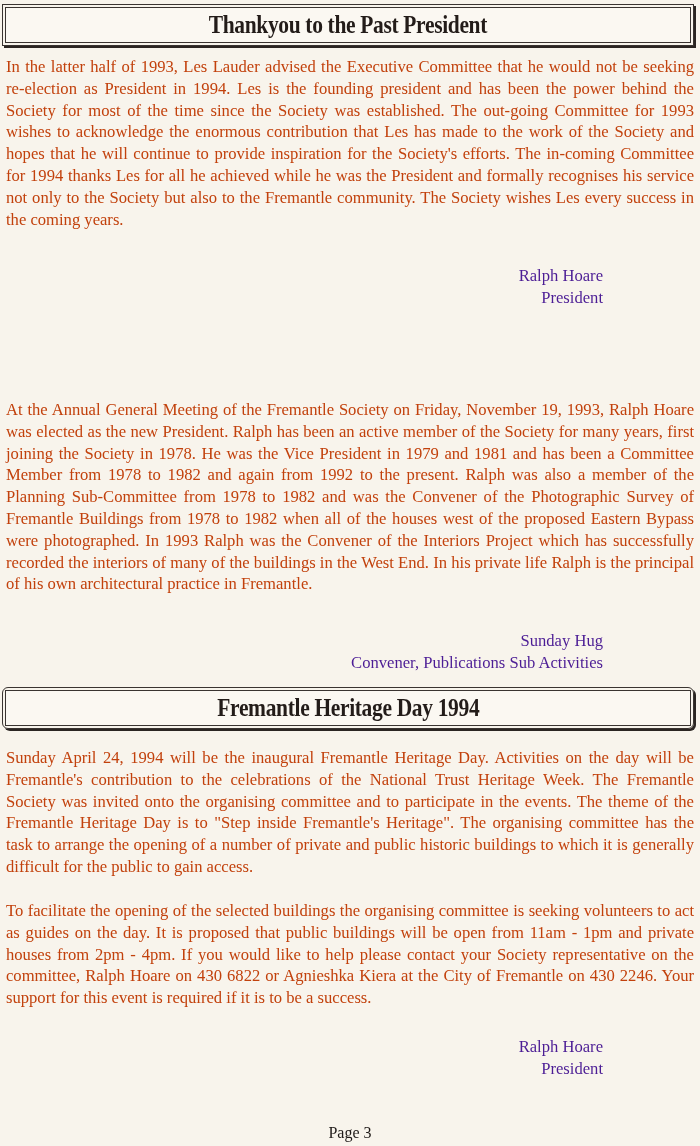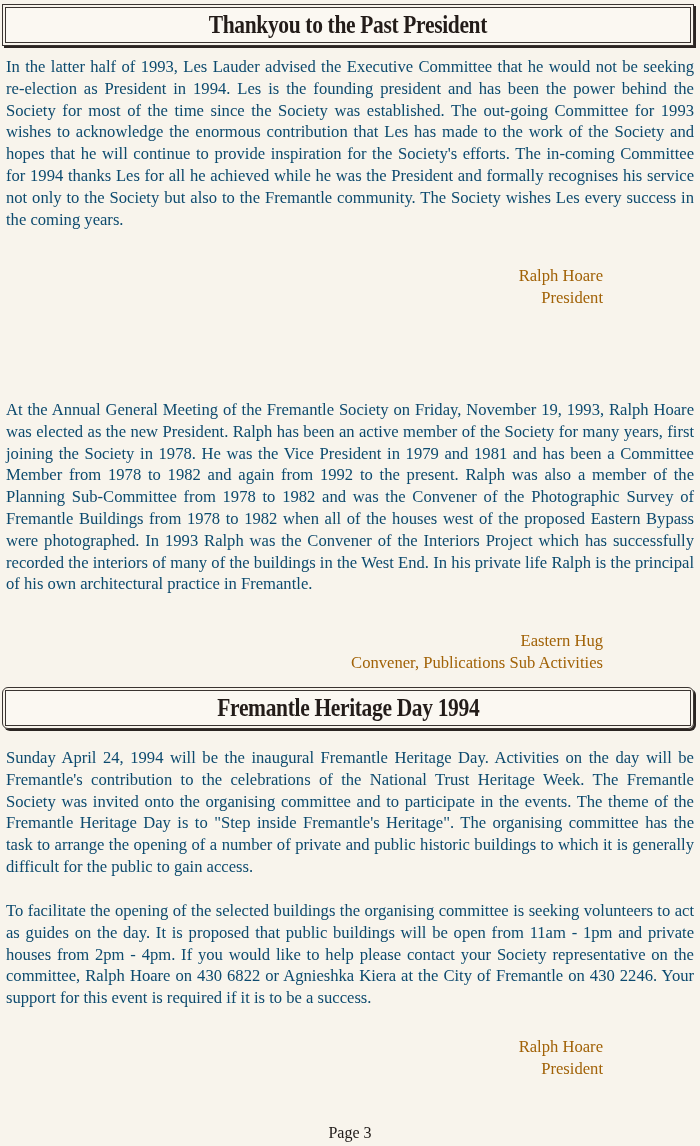--- a/index.html
+++ b/index.html
@@ -41,29 +41,29 @@
       color: #231c19;
     }
 
     .para {
       position: absolute;
       left: 6px;
       width: 688px;
       font-size: 16.6px;
       line-height: 21.8px;
       text-align: justify;
-      color: #0c4a6e;
+      color: #c2410c;
     }
     .sig {
       position: absolute;
       right: 6px;
       text-align: right;
       font-size: 16.6px;
       line-height: 22px;
-      color: #a16207;
+      color: #4c1d95;
     }
     .pagenum {
       position: absolute;
       left: 0; width: 700px;
       top: 1124px;
       text-align: center;
       font-size: 16px;
       color: #1e1917;
       font-family: Liberation Serif, serif;
     }
@@ -79,21 +79,21 @@
       </div>
   </div>
   <p class="para" style="top:56px;margin:0;">In the latter half of 1993, Les Lauder advised the Executive Committee that he would not be seeking re-election as President in 1994. Les is the founding president and has been the power behind the Society for most of the time since the Society was established. The out-going Committee for 1993 wishes to acknowledge the enormous contribution that Les has made to the work of the Society and hopes that he will continue to provide inspiration for the Society's efforts. The in-coming Committee for 1994 thanks Les for all he achieved while he was the President and formally recognises his service not only to the Society but also to the Fremantle community. The Society wishes Les every success in the coming years.</p>
   <div class="sig" style="top:265px;">
     <div>Ralph Hoare</div>
     <div>President</div>
   </div>
 
   <p class="para" style="top:399px;margin:0;">At the Annual General Meeting of the Fremantle Society on Friday, November 19, 1993, Ralph Hoare was elected as the new President. Ralph has been an active member of the Society for many years, first joining the Society in 1978. He was the Vice President in 1979 and 1981 and has been a Committee Member from 1978 to 1982 and again from 1992 to the present. Ralph was also a member of the Planning Sub-Committee from 1978 to 1982 and was the Convener of the Photographic Survey of Fremantle Buildings from 1978 to 1982 when all of the houses west of the proposed Eastern Bypass were photographed. In 1993 Ralph was the Convener of the Interiors Project which has successfully recorded the interiors of many of the buildings in the West End. In his private life Ralph is the principal of his own architectural practice in Fremantle.</p>
   <div class="sig" style="top:630px;">
-    <div>Eastern Hug</div>
+    <div>Sunday Hug</div>
     <div>Convener, Publications Sub Activities</div>
   </div>
 
   <div class="headbox" style="top:687px;height:42px;border-radius:6px;">
     <div class="inner">
         <span class="title">Fremantle Heritage Day 1994</span>
       </div>
   </div>
   <p class="para" style="top:747px;margin:0;">Sunday April 24, 1994 will be the inaugural Fremantle Heritage Day. Activities on the day will be Fremantle's contribution to the celebrations of the National Trust Heritage Week. The Fremantle Society was invited onto the organising committee and to participate in the events. The theme of the Fremantle Heritage Day is to "Step inside Fremantle's Heritage". The organising committee has the task to arrange the opening of a number of private and public historic buildings to which it is generally difficult for the public to gain access.</p>
   <p class="para" style="top:900px;margin:0;">To facilitate the opening of the selected buildings the organising committee is seeking volunteers to act as guides on the day. It is proposed that public buildings will be open from 11am - 1pm and private houses from 2pm - 4pm. If you would like to help please contact your Society representative on the committee, Ralph Hoare on 430 6822 or Agnieshka Kiera at the City of Fremantle on 430 2246. Your support for this event is required if it is to be a success.</p>

